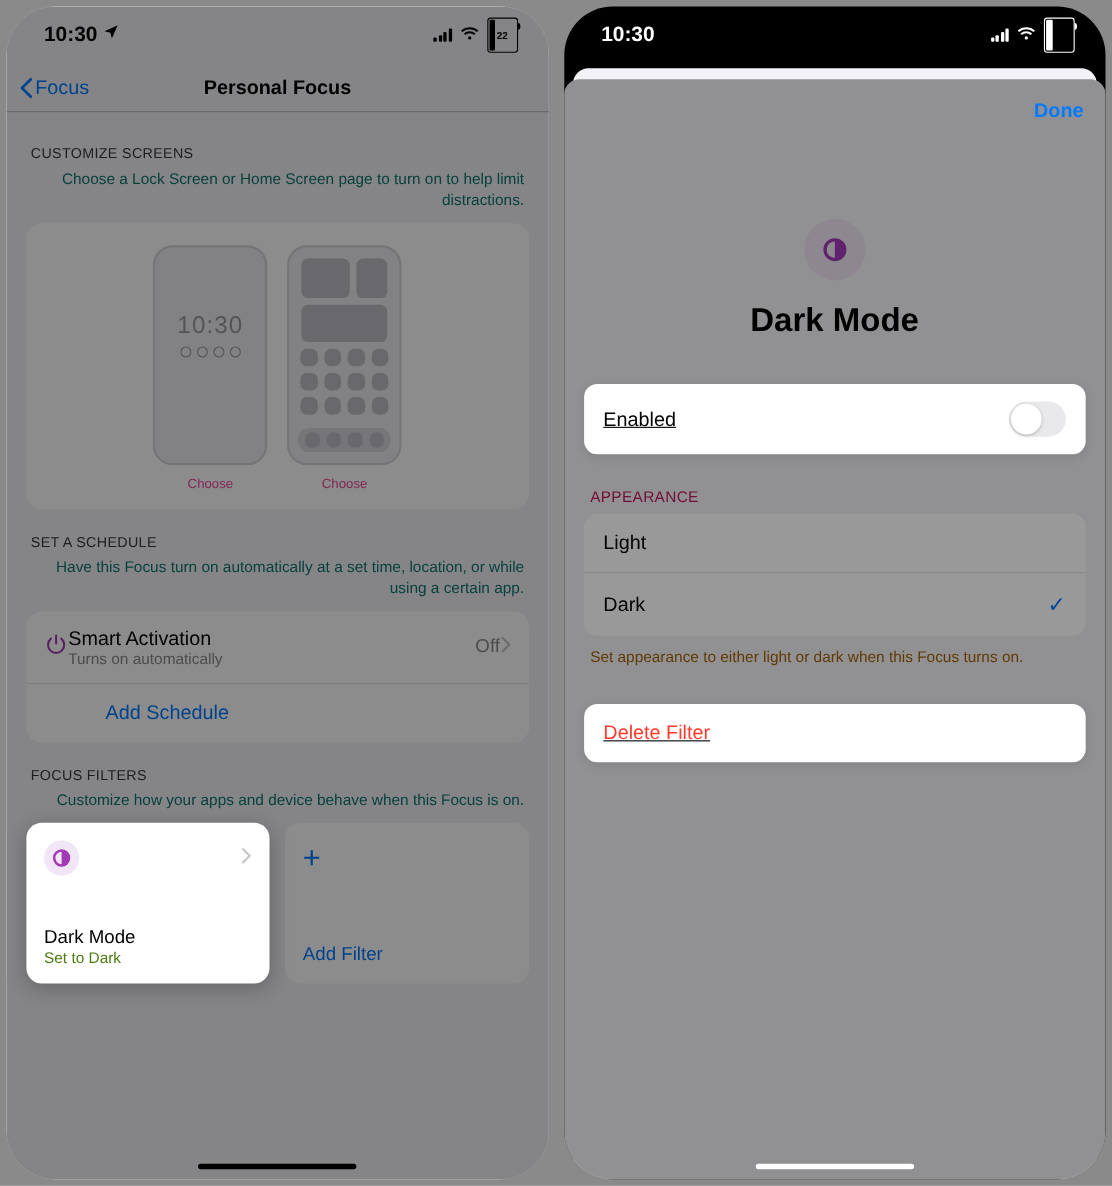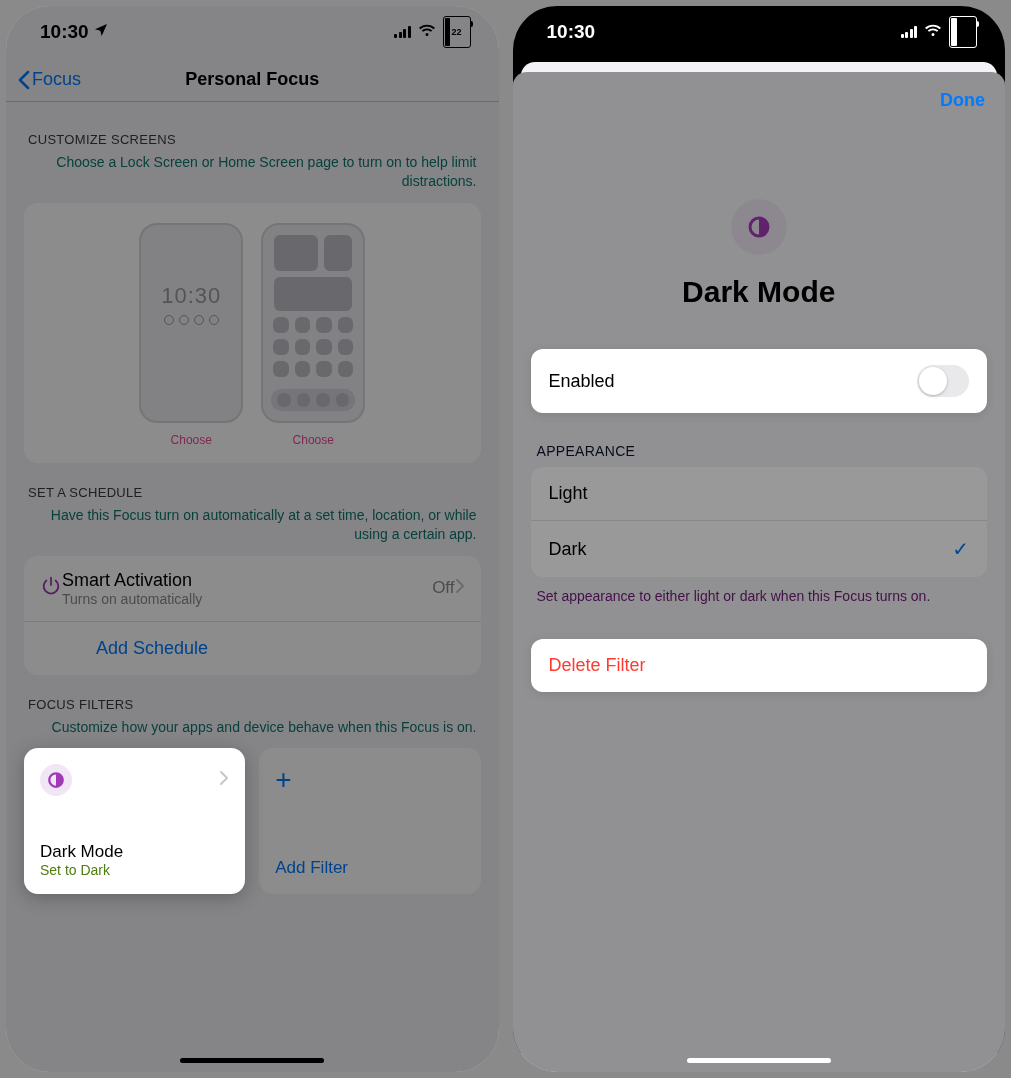--- a/index.html
+++ b/index.html
@@ -67,27 +67,27 @@
   
   .sheet-backdrop{ position:absolute; top:56px; left:8px; right:8px; bottom:0; background:#f2f2f7; border-radius:14px 14px 0 0; z-index:2;}
   .sheet{ position:absolute; top:66px; left:0; right:0; bottom:0; background:#f2f2f7; border-radius:14px 14px 0 0; z-index:3; padding-top:10px;}
   .sheet-dim{ position:absolute; inset:0; background:rgba(0,0,0,0.40); z-index:4; pointer-events:none; border-radius:14px 14px 0 0;}
   .sheet-header{ display:flex; justify-content:flex-end; padding:8px 20px 0; position:relative; z-index:6;}
   .done{ color:#007aff; font-size:18px; font-weight:600;}
   .filter-hero{ display:flex; flex-direction:column; align-items:center; gap:20px; padding:88px 0 40px;}
   .hero-icon{ width:56px;height:56px;border-radius:50%;background:#ece3ef;display:flex;align-items:center;justify-content:center;color:#a23ab6;}
   .hero-title{ font-size:30px; font-weight:700;}
   .inset-list{ margin:0 18px; background:#fff; border-radius:12px; overflow:hidden; position:relative;}
-  .inset-list.raised{ z-index:6; box-shadow:0 2px 10px rgba(0,0,0,0.1);}
+  .inset-list.raised{ z-index:6; box-shadow:0 2px 10px rgba(0,0,0,0.1);text-decoration:underline;}
   .irow{ display:flex; align-items:center; justify-content:space-between; padding:16px 18px; font-size:18px; border-bottom:0.5px solid #e3e3e8;}
   .irow:last-child{border-bottom:none;}
   .toggle{ width:52px; height:32px; background:#e9e9ec; border-radius:16px; position:relative;}
   .toggle .knob{ position:absolute; left:2px; top:2px; width:28px; height:28px; background:#fff; border-radius:50%; box-shadow:0 1px 3px rgba(0,0,0,0.25);}
-  .grp-header{ padding: 30px 24px 8px; font-size:14px; color:#0f172a; text-transform:uppercase; letter-spacing:0.3px;}
-  .grp-footer{ padding: 10px 24px; font-size:14px; color:#701a75; line-height:1.4;}
+  .grp-header{ padding: 30px 24px 8px; font-size:14px; color:#be185d; text-transform:uppercase; letter-spacing:0.3px;}
+  .grp-footer{ padding: 10px 24px; font-size:14px; color:#a16207; line-height:1.4;}
   .check{ color:#007aff; font-size:20px;}
   .delete-row{ color:#ff3b30; font-size:18px;}
   .spacer{height:22px;}
   .bottom-pad{height:50px;}
 </style>
 </head>
 <body>
 
 <div class="phone left">
   <div class="status-bar">

